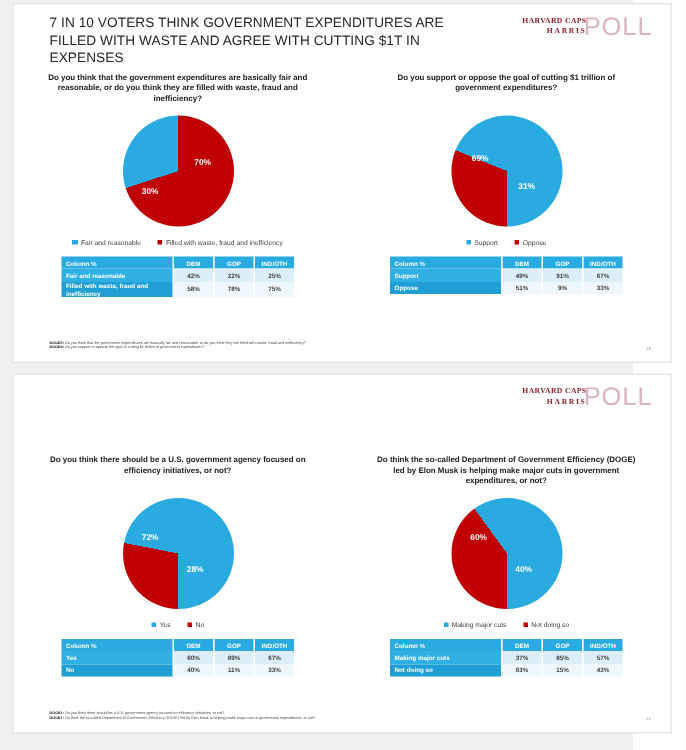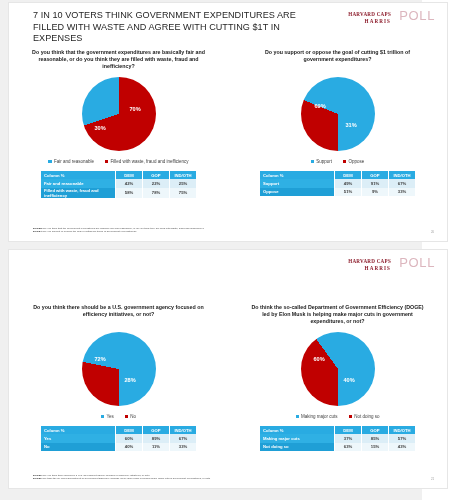--- a/index.html
+++ b/index.html
@@ -29,21 +29,21 @@
   .logo-left{
     position:absolute;right:44px;top:1px;text-align:right;
     color:#8d1d2c;
   }
   .logo-l1{font-size:5.1px;letter-spacing:.25px;font-weight:700;
            font-family:"Liberation Serif", serif;}
   .logo-l2{font-size:5.1px;letter-spacing:1.1px;font-weight:700;
            font-family:"Liberation Serif", serif;margin-top:1px;}
   .logo-poll{
     position:absolute;right:0px;top:-2px;
-    font-size:13px;letter-spacing:.6px;color:#dcb6be;
+    font-size:17px;letter-spacing:.6px;color:#dcb6be;
     font-weight:300;font-family:"Liberation Sans", sans-serif;
   }
 
   
   .panel{position:absolute;top:44px;width:219px;height:170px;}
   .panel-l{left:0px;}
   .panel-r{left:219px;}
 
   .q{
     position:absolute;left:0;right:0;top:2px;

